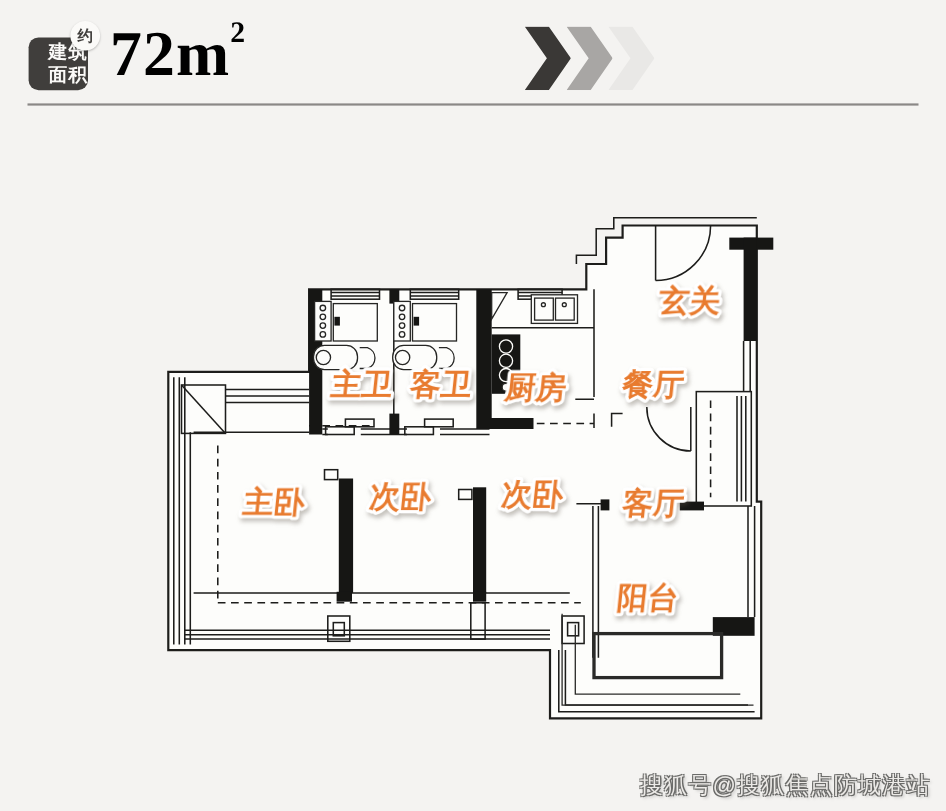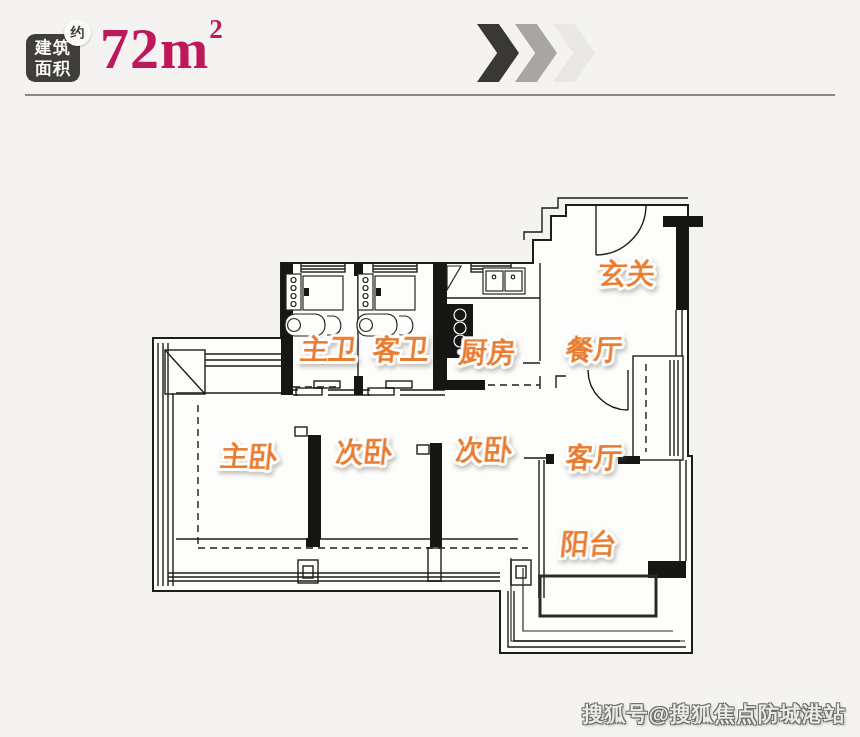--- a/index.html
+++ b/index.html
@@ -10,31 +10,31 @@
   html,body{margin:0;padding:0;}
   body{
     width:860px;height:737px;position:relative;overflow:hidden;
     background:#f4f3f1;
     font-family:"Liberation Sans", sans-serif;
   }
   
   .hdr-badge{
     position:absolute;left:26px;top:34px;width:54px;height:48px;
     background:#403e3c;border-radius:9px;color:#fbfaf8;
-    display:flex;flex-direction:column;align-items:center;justify-content:center;
+    display:flex;flex-direction:column;align-items:flex-end;justify-content:center;
     font-size:17px;font-weight:bold;line-height:21px;letter-spacing:1px;
   }
   .hdr-approx{
     position:absolute;left:64px;top:19px;width:27px;height:27px;border-radius:50%;
     background:#fbfaf8;color:#403e3c;display:flex;align-items:center;justify-content:center;
     font-size:14px;font-weight:bold;box-shadow:0 1px 2px rgba(0,0,0,.25);
   }
   .hdr-title{
     position:absolute;left:100px;top:18px;height:66px;display:flex;align-items:flex-start;
-    font-family:"Liberation Serif", serif;font-weight:bold;color:#be185d;
+    font-family:"Liberation Serif", serif;font-weight:bold;color:#000000;
     font-size:58px;line-height:62px;letter-spacing:1px;white-space:nowrap;
   }
   .hdr-title .sup{font-size:27px;line-height:27px;position:relative;top:-2px;}
   .chevrons{position:absolute;left:477px;top:24px;height:58px;display:flex;}
   .chev{width:42px;height:58px;margin-right:-4px;
     clip-path:polygon(0 0,52% 0,100% 50%,52% 100%,0 100%,48% 50%);}
   .hdr-rule{position:absolute;left:25px;top:94px;width:810px;height:2px;background:#8a8886;}
   
   svg.plan{position:absolute;left:146px;top:186px;}
   .w   {stroke:var(--wall);stroke-width:1.4;fill:none;}
@@ -50,21 +50,21 @@
     font-size:28px;font-weight:bold;
     fill:var(--label);
     stroke:var(--label-outline);stroke-width:6px;
     paint-order:stroke;stroke-linejoin:round;
     text-anchor:middle;
     filter:drop-shadow(2px 3px 2px rgba(90,80,70,.35));
   }
   
   .watermark{
     position:absolute;right:14px;top:700px;
-    font-size:21px;font-weight:bold;letter-spacing:1px;color:#eceae7;
+    font-size:21px;font-weight:normal;letter-spacing:1px;color:#eceae7;
     text-shadow:1px 1px 0 #6b6b69,-1px -1px 0 #6b6b69,1px -1px 0 #6b6b69,-1px 1px 0 #6b6b69,2px 2px 3px rgba(0,0,0,.25);
     white-space:nowrap;
   }
 </style>
 </head>
 <body>
 
 <div class="hdr-badge">
   <span>建筑</span>
   <span>面积</span>

